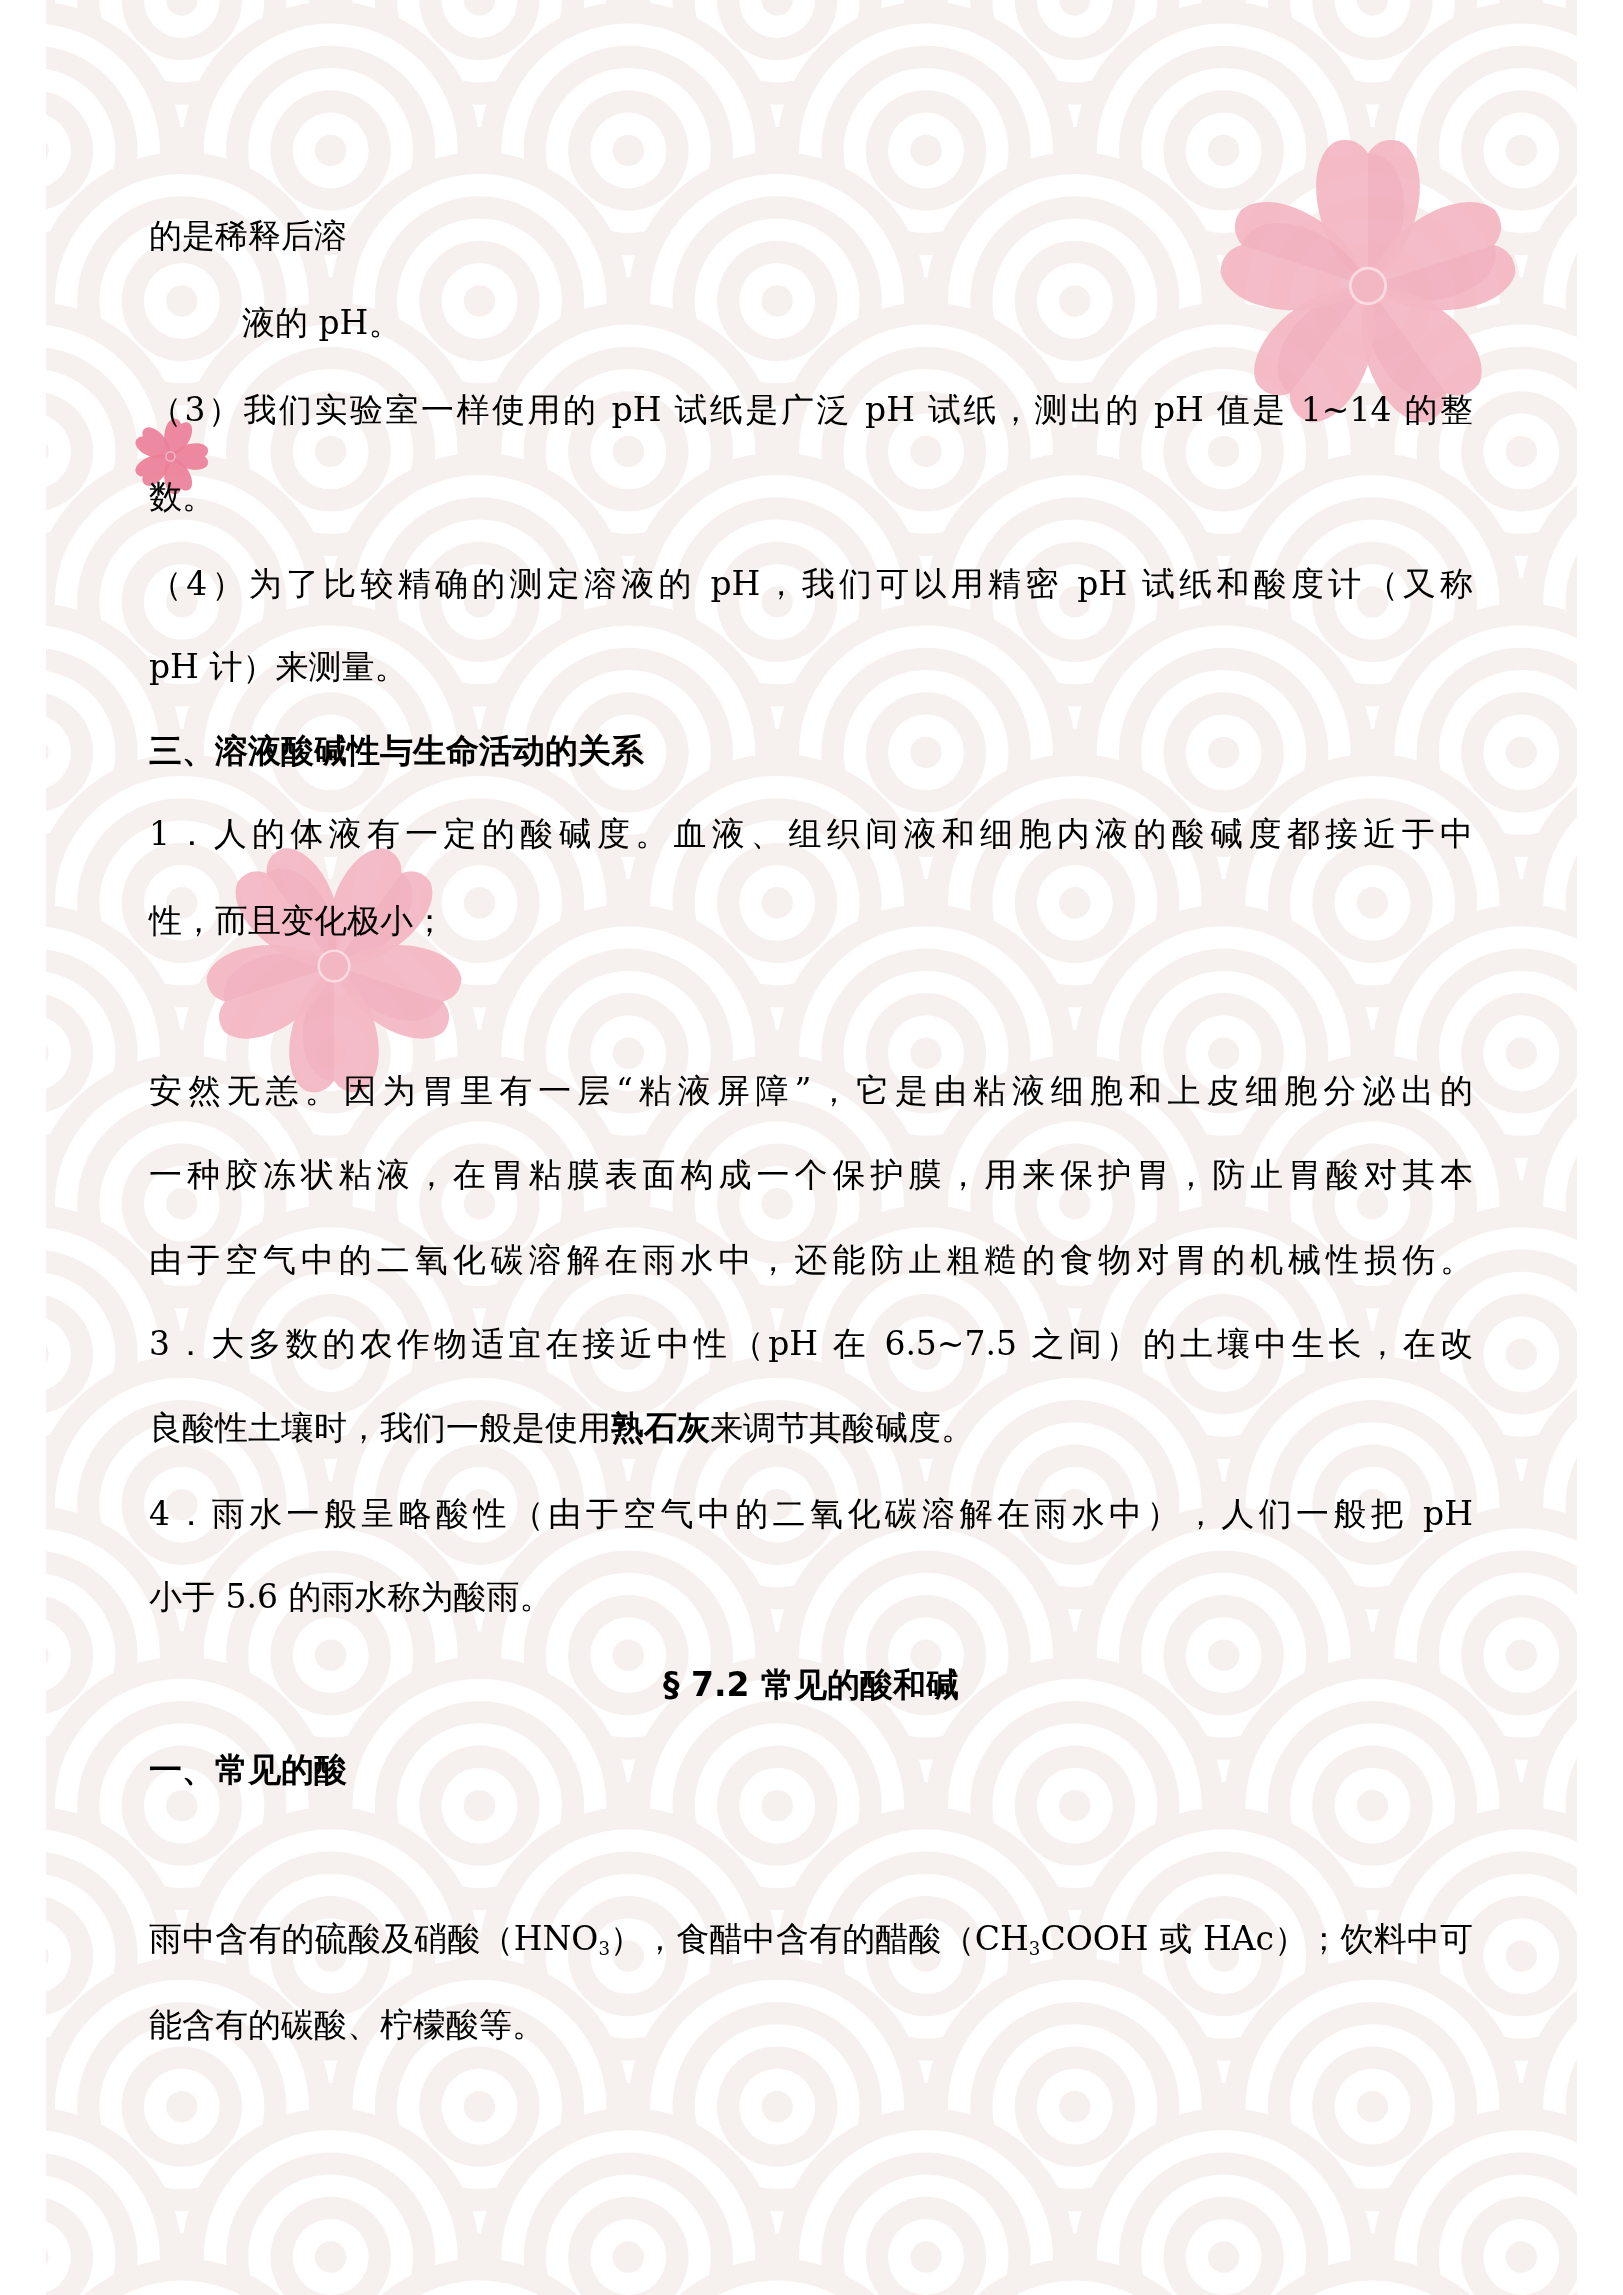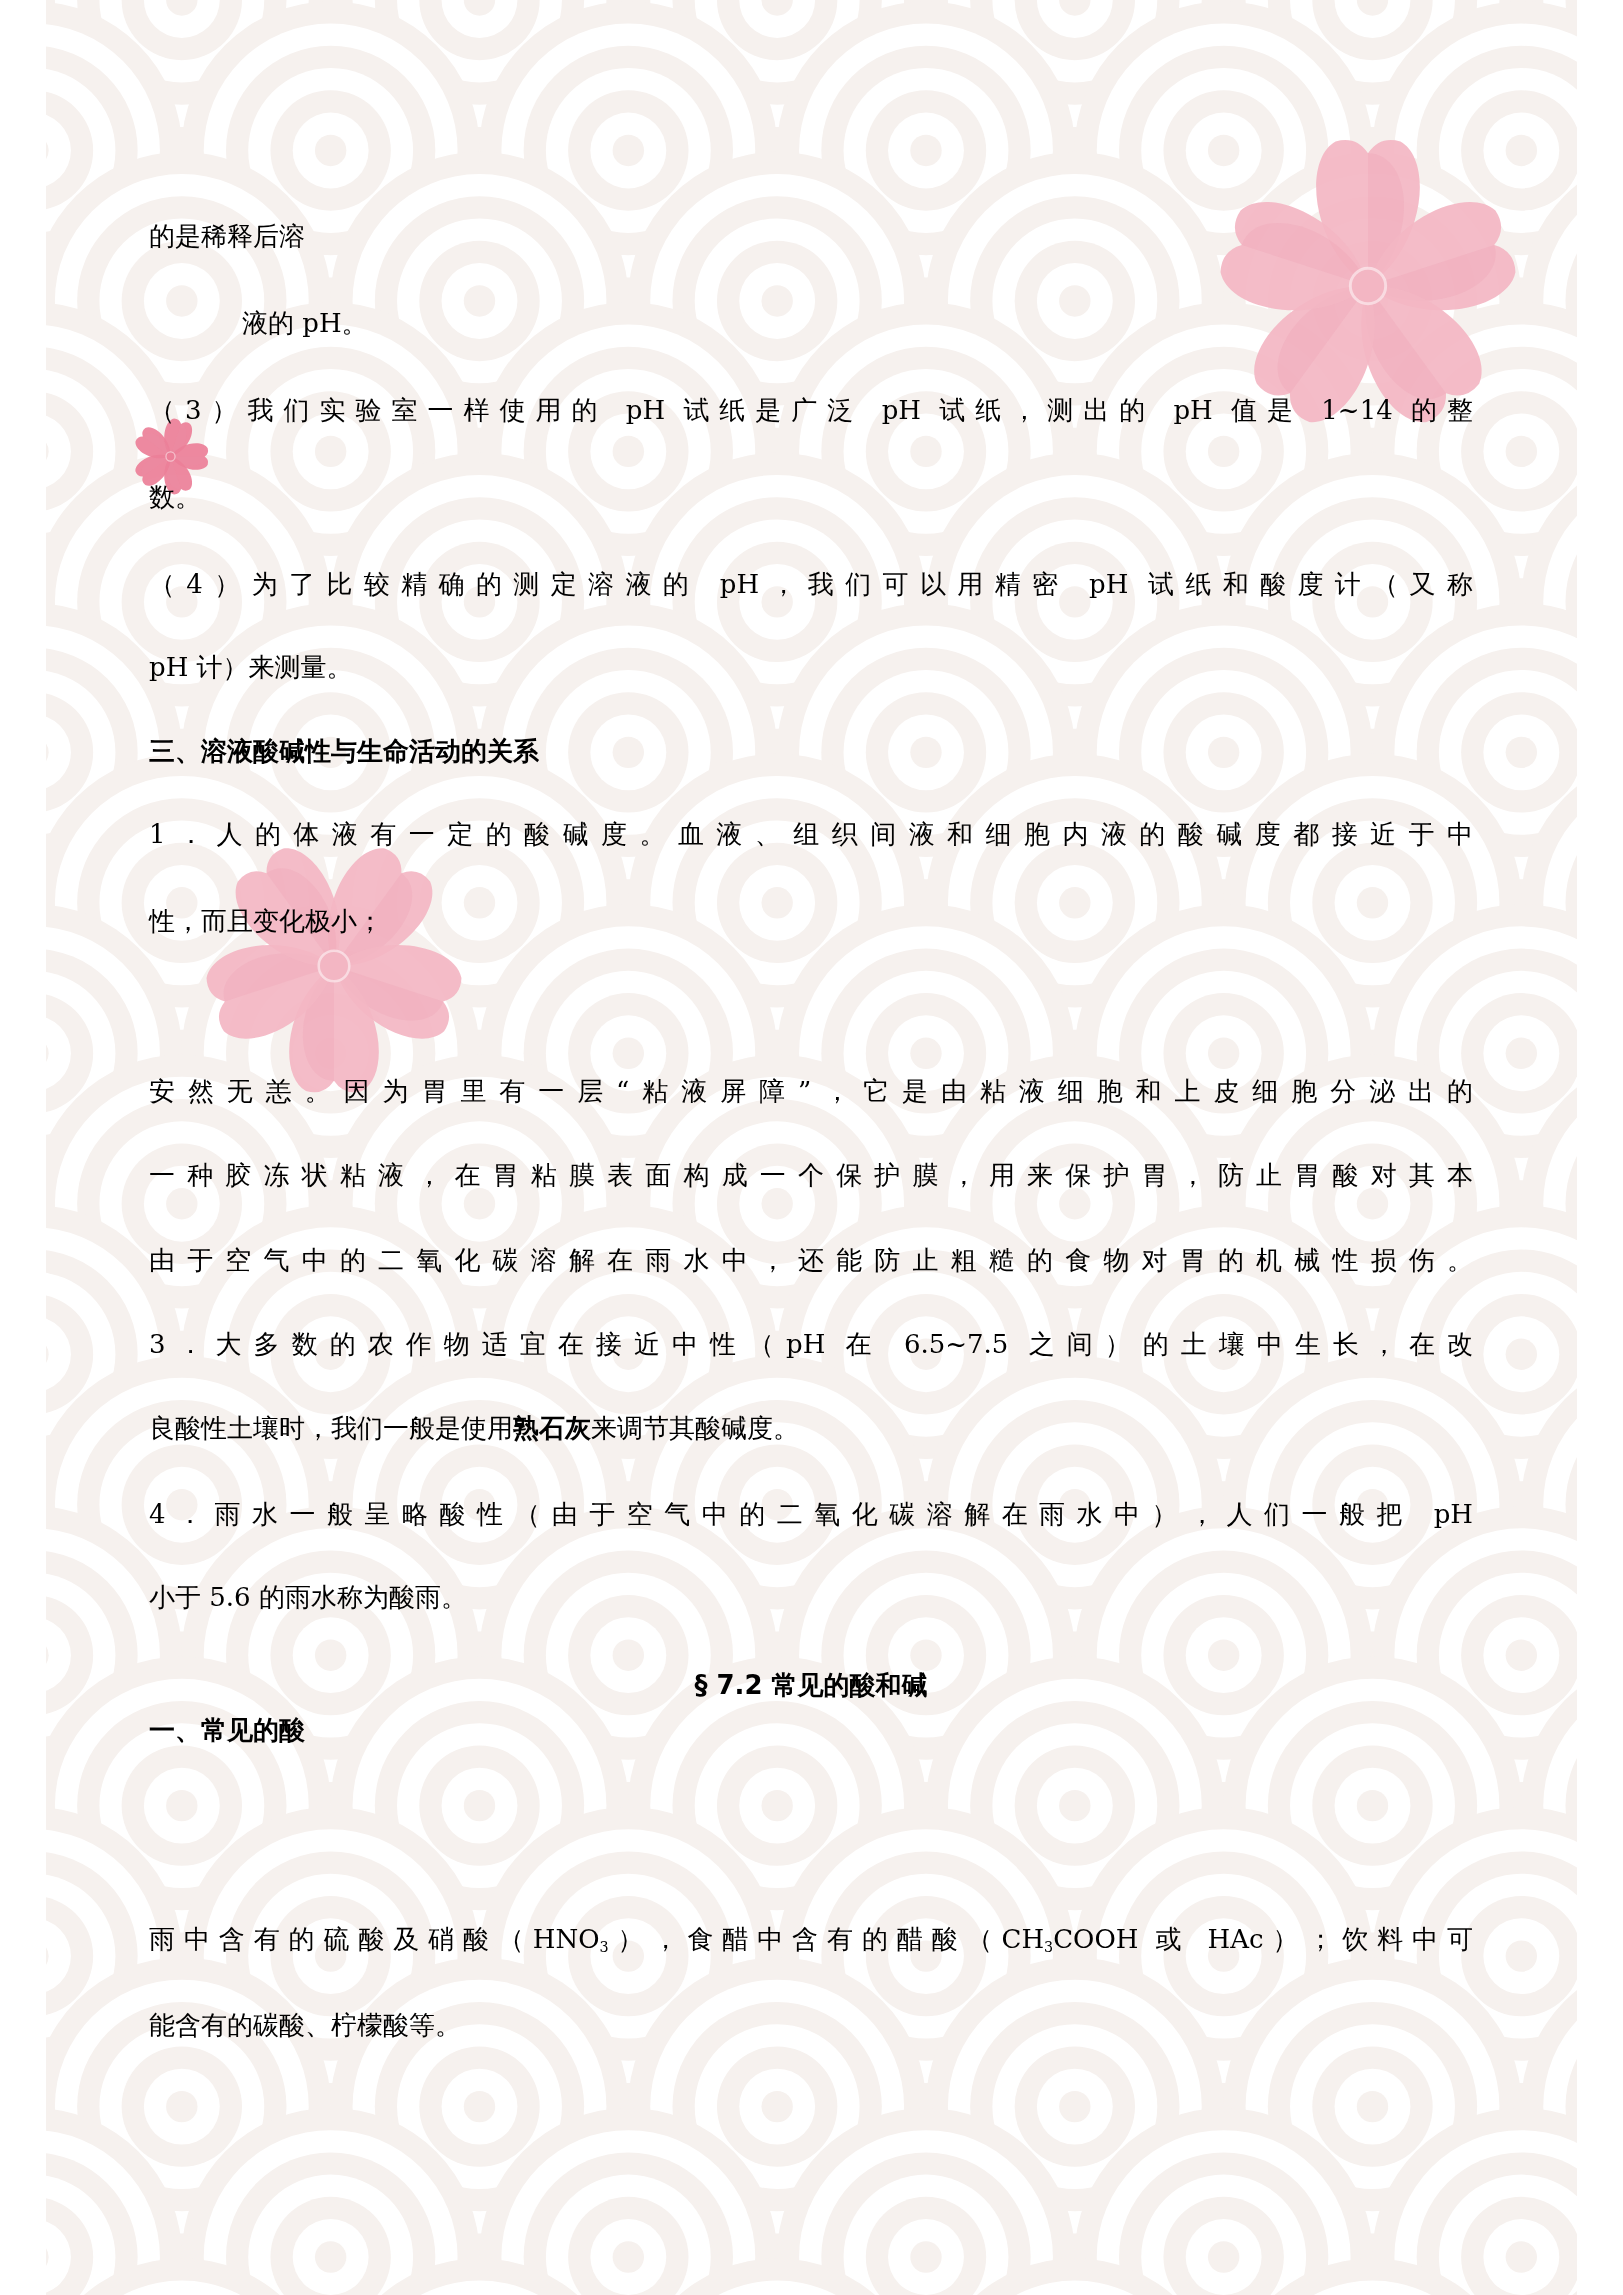--- a/index.html
+++ b/index.html
@@ -12,21 +12,21 @@
   .page-bg {
     position: absolute; left: 46px; top: 0; width: 1531px; height: 2295px;
     overflow: hidden;
   }
   .page-bg svg { display: block; }
   .flower { position: absolute; }
   .text-layer { position: absolute; left: 0; top: 0; width: 1623px; height: 2295px; }
   .line {
     position: absolute; left: 149px; width: 1324px;
     height: 46px; line-height: 46px;
-    font-size: 26px; white-space: nowrap;
+    font-size: 33px; white-space: nowrap;
     transform: translateY(-23px);
   }
   .line.full { text-align: justify; text-align-last: justify; }
   .line.indent { left: 242px; }
   .line.bold { font-weight: bold; font-family: "DejaVu Sans", "Liberation Sans", sans-serif; }
   .line.center { text-align: center; }
   sub { font-size: 0.55em; vertical-align: -0.25em; line-height: 0; }
   b.emph { font-weight: bold; }
 </style>
 </head>
@@ -1125,17 +1125,17 @@
     <div class="line full" style="top: 834px;">1．人的体液有一定的酸碱度。血液、组织间液和细胞内液的酸碱度都接近于中</div>
     <div class="line" style="top: 921px;">性，而且变化极小；</div>
     <div class="line full" style="top: 1091px;">安然无恙。因为胃里有一层“粘液屏障”，它是由粘液细胞和上皮细胞分泌出的</div>
     <div class="line full" style="top: 1175px;">一种胶冻状粘液，在胃粘膜表面构成一个保护膜，用来保护胃，防止胃酸对其本</div>
     <div class="line full" style="top: 1260px;">由于空气中的二氧化碳溶解在雨水中，还能防止粗糙的食物对胃的机械性损伤。</div>
     <div class="line full" style="top: 1344px;">3．大多数的农作物适宜在接近中性（pH 在 6.5~7.5 之间）的土壤中生长，在改</div>
     <div class="line" style="top: 1428px;"><span>良酸性土壤时，我们一般是使用</span><b class="emph">熟石灰</b><span>来调节其酸碱度。</span></div>
     <div class="line full" style="top: 1514px;">4．雨水一般呈略酸性（由于空气中的二氧化碳溶解在雨水中），人们一般把 pH</div>
     <div class="line" style="top: 1597px;">小于 5.6 的雨水称为酸雨。</div>
     <div class="line bold center" style="top: 1685px;">§ 7.2 常见的酸和碱</div>
-    <div class="line bold" style="top: 1730px;">一、常见的酸</div>
+    <div class="line bold" style="top: 1770px;">一、常见的酸</div>
     <div class="line full" style="top: 1939px;"><span>雨中含有的硫酸及硝酸（HNO</span><sub>3</sub><span>），食醋中含有的醋酸（CH</span><sub>3</sub><span>COOH 或 HAc）；饮料中可</span></div>
     <div class="line" style="top: 2025px;">能含有的碳酸、柠檬酸等。</div>
   </div>
 
 
 </body></html>

